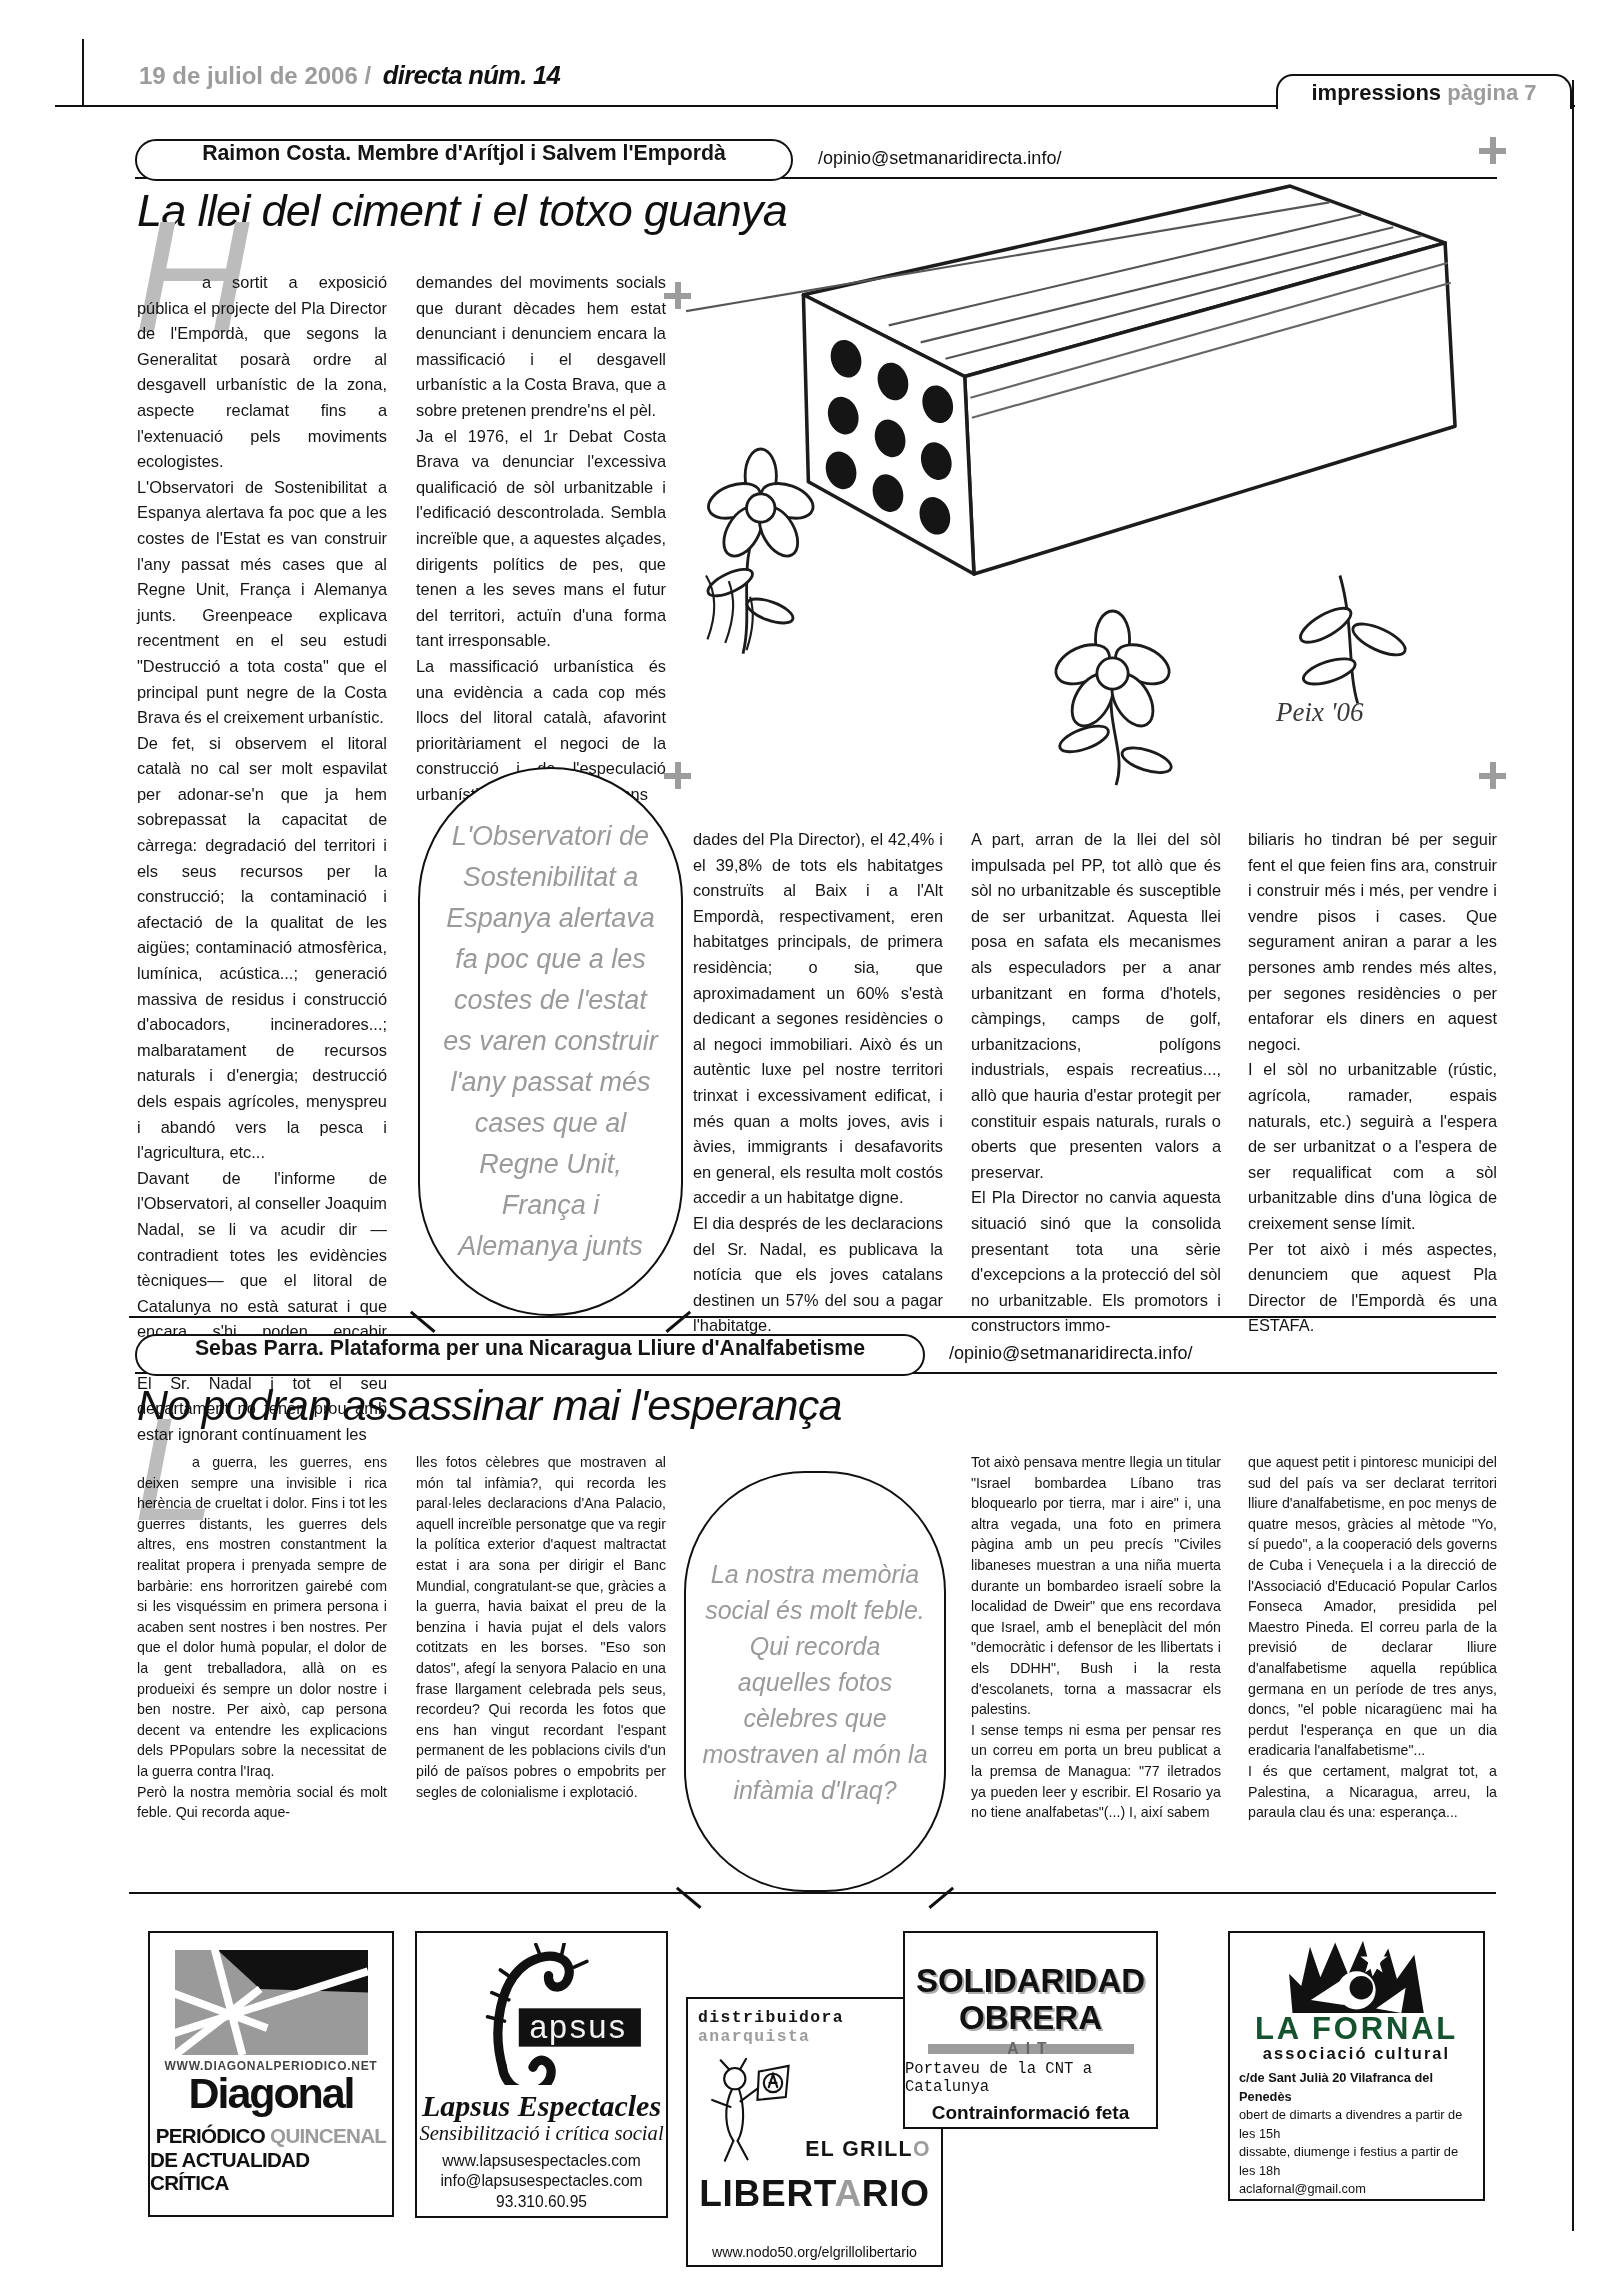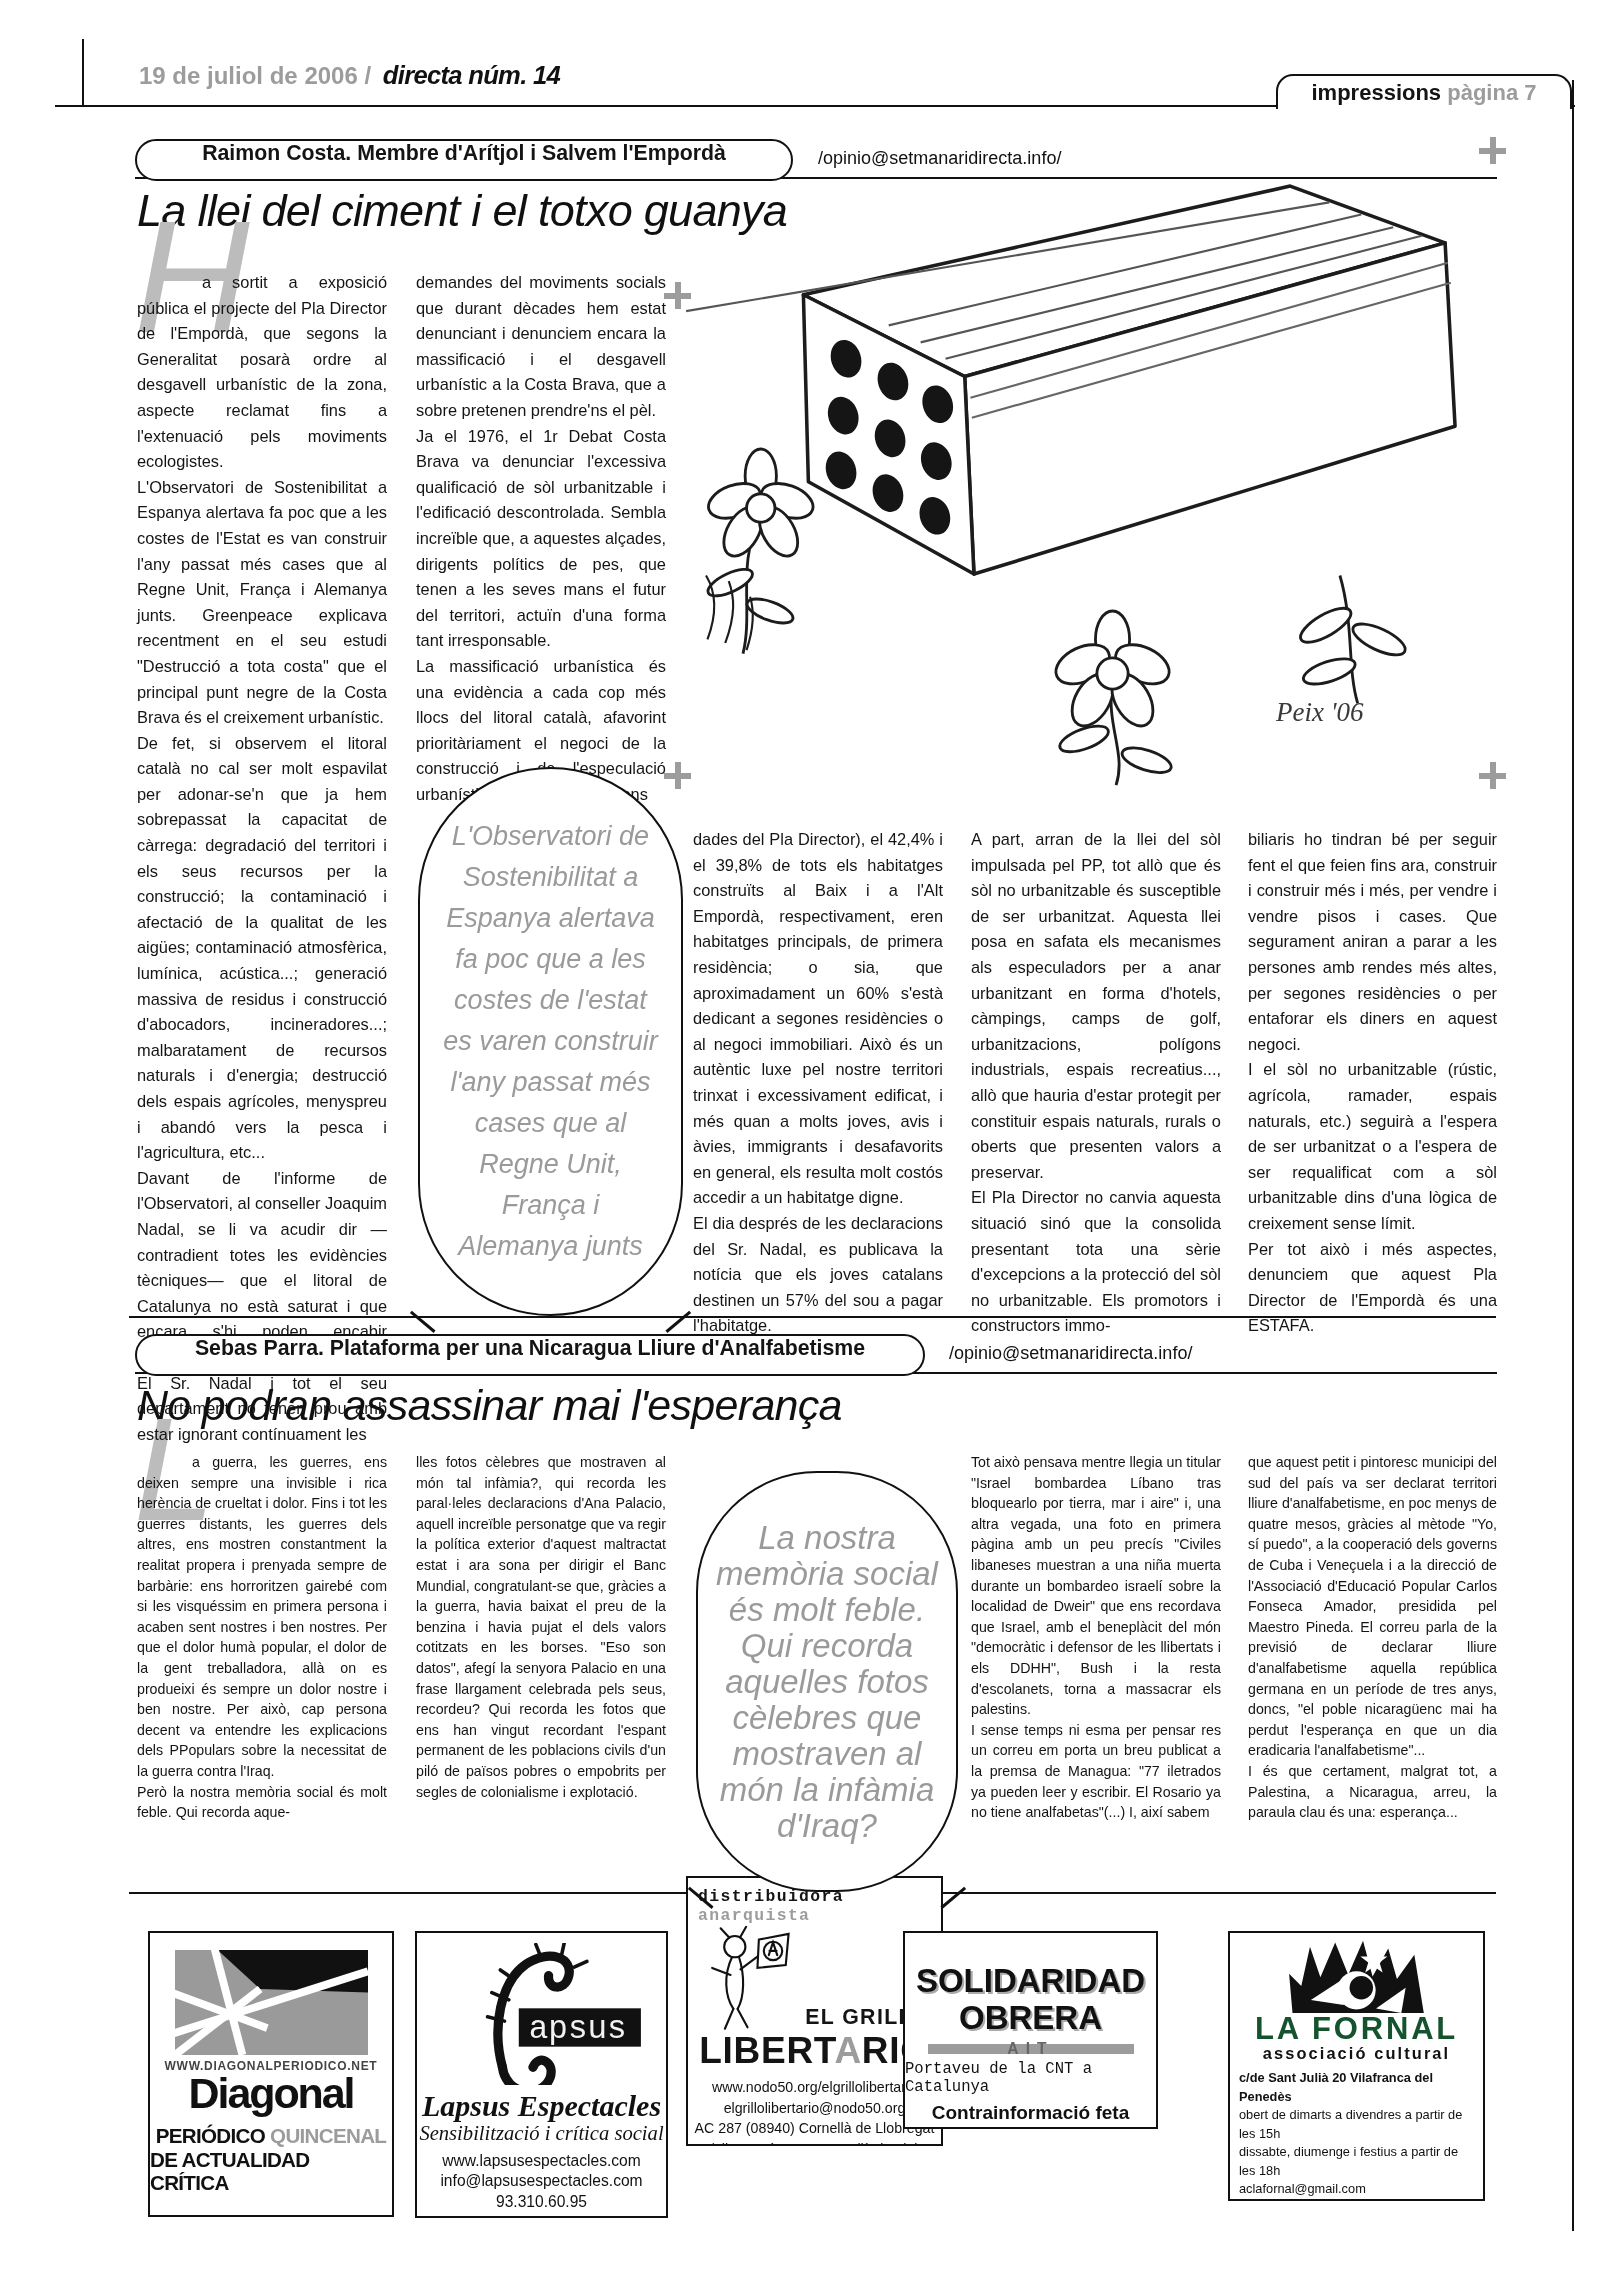--- a/index.html
+++ b/index.html
@@ -27,21 +27,21 @@
   .body2{position:absolute;font-size:14.2px;line-height:20.6px;text-align:justify;
          white-space:pre-line;z-index:1;}
   
   .bubble{position:absolute;border:2.8px solid #111;background:#fff;display:flex;align-items:center;
           justify-content:center;text-align:center;color:#9a9a9a;font-style:italic;z-index:2;}
   .bubble::before{content:"";position:absolute;left:-10px;bottom:1.4px;width:31px;height:2.8px;
           background:#111;transform:rotate(40deg);transform-origin:left bottom;}
   .bubble::after{content:"";position:absolute;right:-10px;bottom:1.4px;width:31px;height:2.8px;
           background:#111;transform:rotate(-40deg);transform-origin:right bottom;}
   .b1{border-radius:135px;font-size:27px;line-height:41px;padding:7.1px 18.5px;}
-  .b2{border-radius:121px;font-size:33px;line-height:36px;padding:7.1px 15.6px;margin-left:12px;}
+  .b2{border-radius:121px;font-size:25px;line-height:36px;padding:7.1px 15.6px;}
   
   .cross{position:absolute;width:27px;height:27px;z-index:0;}
   .cross i{position:absolute;background:#9c9c9c;display:block;}
   .cross .h{left:0;top:10.7px;width:27px;height:6.4px;}
   .cross .v{left:10.7px;top:0;width:6.4px;height:27px;}
   
   .adbox{position:absolute;background:#fff;border:2.1px solid #111;box-sizing:border-box;
          display:flex;flex-direction:column;align-items:center;overflow:hidden;}
   .gray{color:#9c9c9c;}
   .mono{font-family:"Liberation Mono",monospace;}
@@ -269,21 +269,21 @@
       <rect x="118" y="92" width="172" height="54" fill="#111"></rect>
       <text x="132" y="134" font-family="Liberation Mono, monospace" font-size="46" fill="#f2f2f2">apsus</text>
     </svg>
     <div class="serif lap-name" style="margin-top:4.3px;">Lapsus Espectacles</div>
     <div class="serif lap-tag">Sensibilització i crítica social</div>
     <div class="lap-small" style="margin-top:5.7px;">www.lapsusespectacles.com</div>
     <div class="lap-small">info@lapsusespectacles.com</div>
     <div class="lap-small">93.310.60.95</div>
   </div>
 
-  <div class="adbox" style="left:686px;top:1876px;width:257px;height:270px;padding-top:8.5px;">
+  <div class="adbox" style="left:686px;top:1997px;width:257px;height:270px;padding-top:8.5px;gap:11px;">
     <div class="mono gri-top" style="align-self:flex-start;margin-left:10px;">
       <span>distribuidora </span><span class="gray">anarquista</span>
     </div>
     <div style="display:flex;align-items:flex-end;width:100%;padding:0 10px;box-sizing:border-box;">
       <svg width="92" height="107" viewBox="0 0 130 150">
         <g stroke="#111" stroke-width="3" fill="none" stroke-linecap="round">
           <circle cx="52" cy="30" r="15"></circle>
           <line x1="44" y1="17" x2="32" y2="4"></line>
           <line x1="60" y1="16" x2="68" y2="2"></line>
           <path d="M48,45 C36,70 38,100 50,118"></path>

